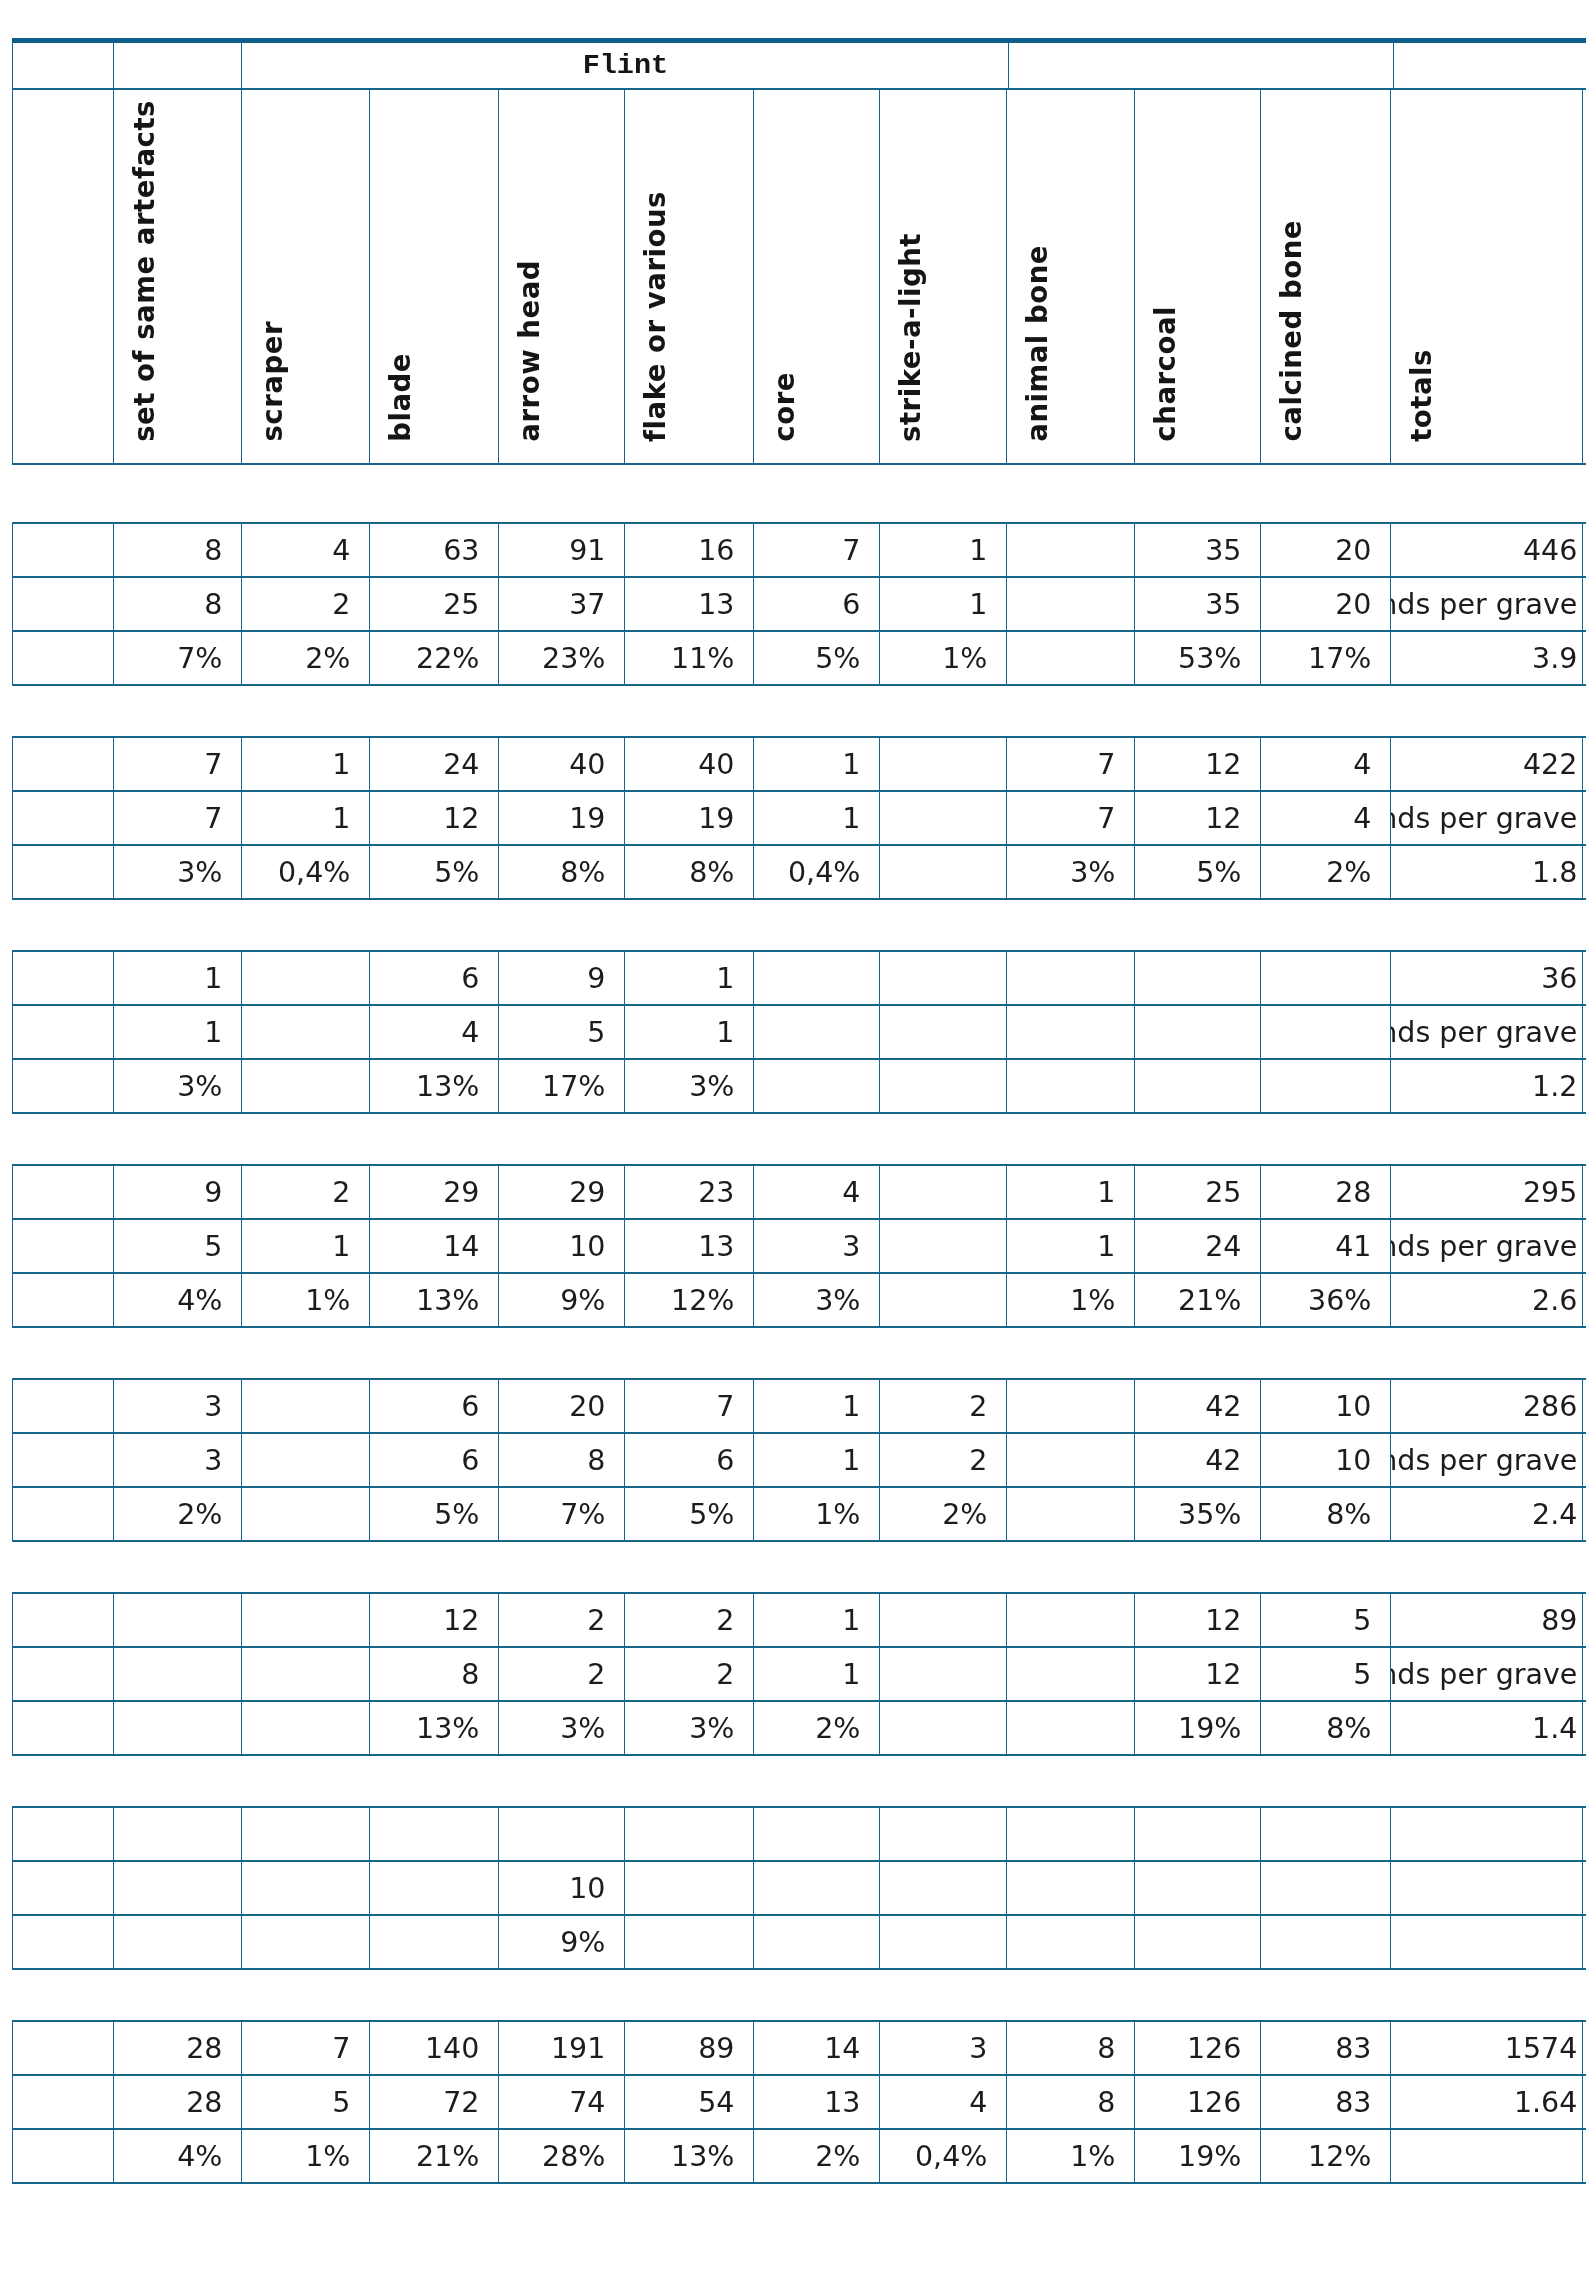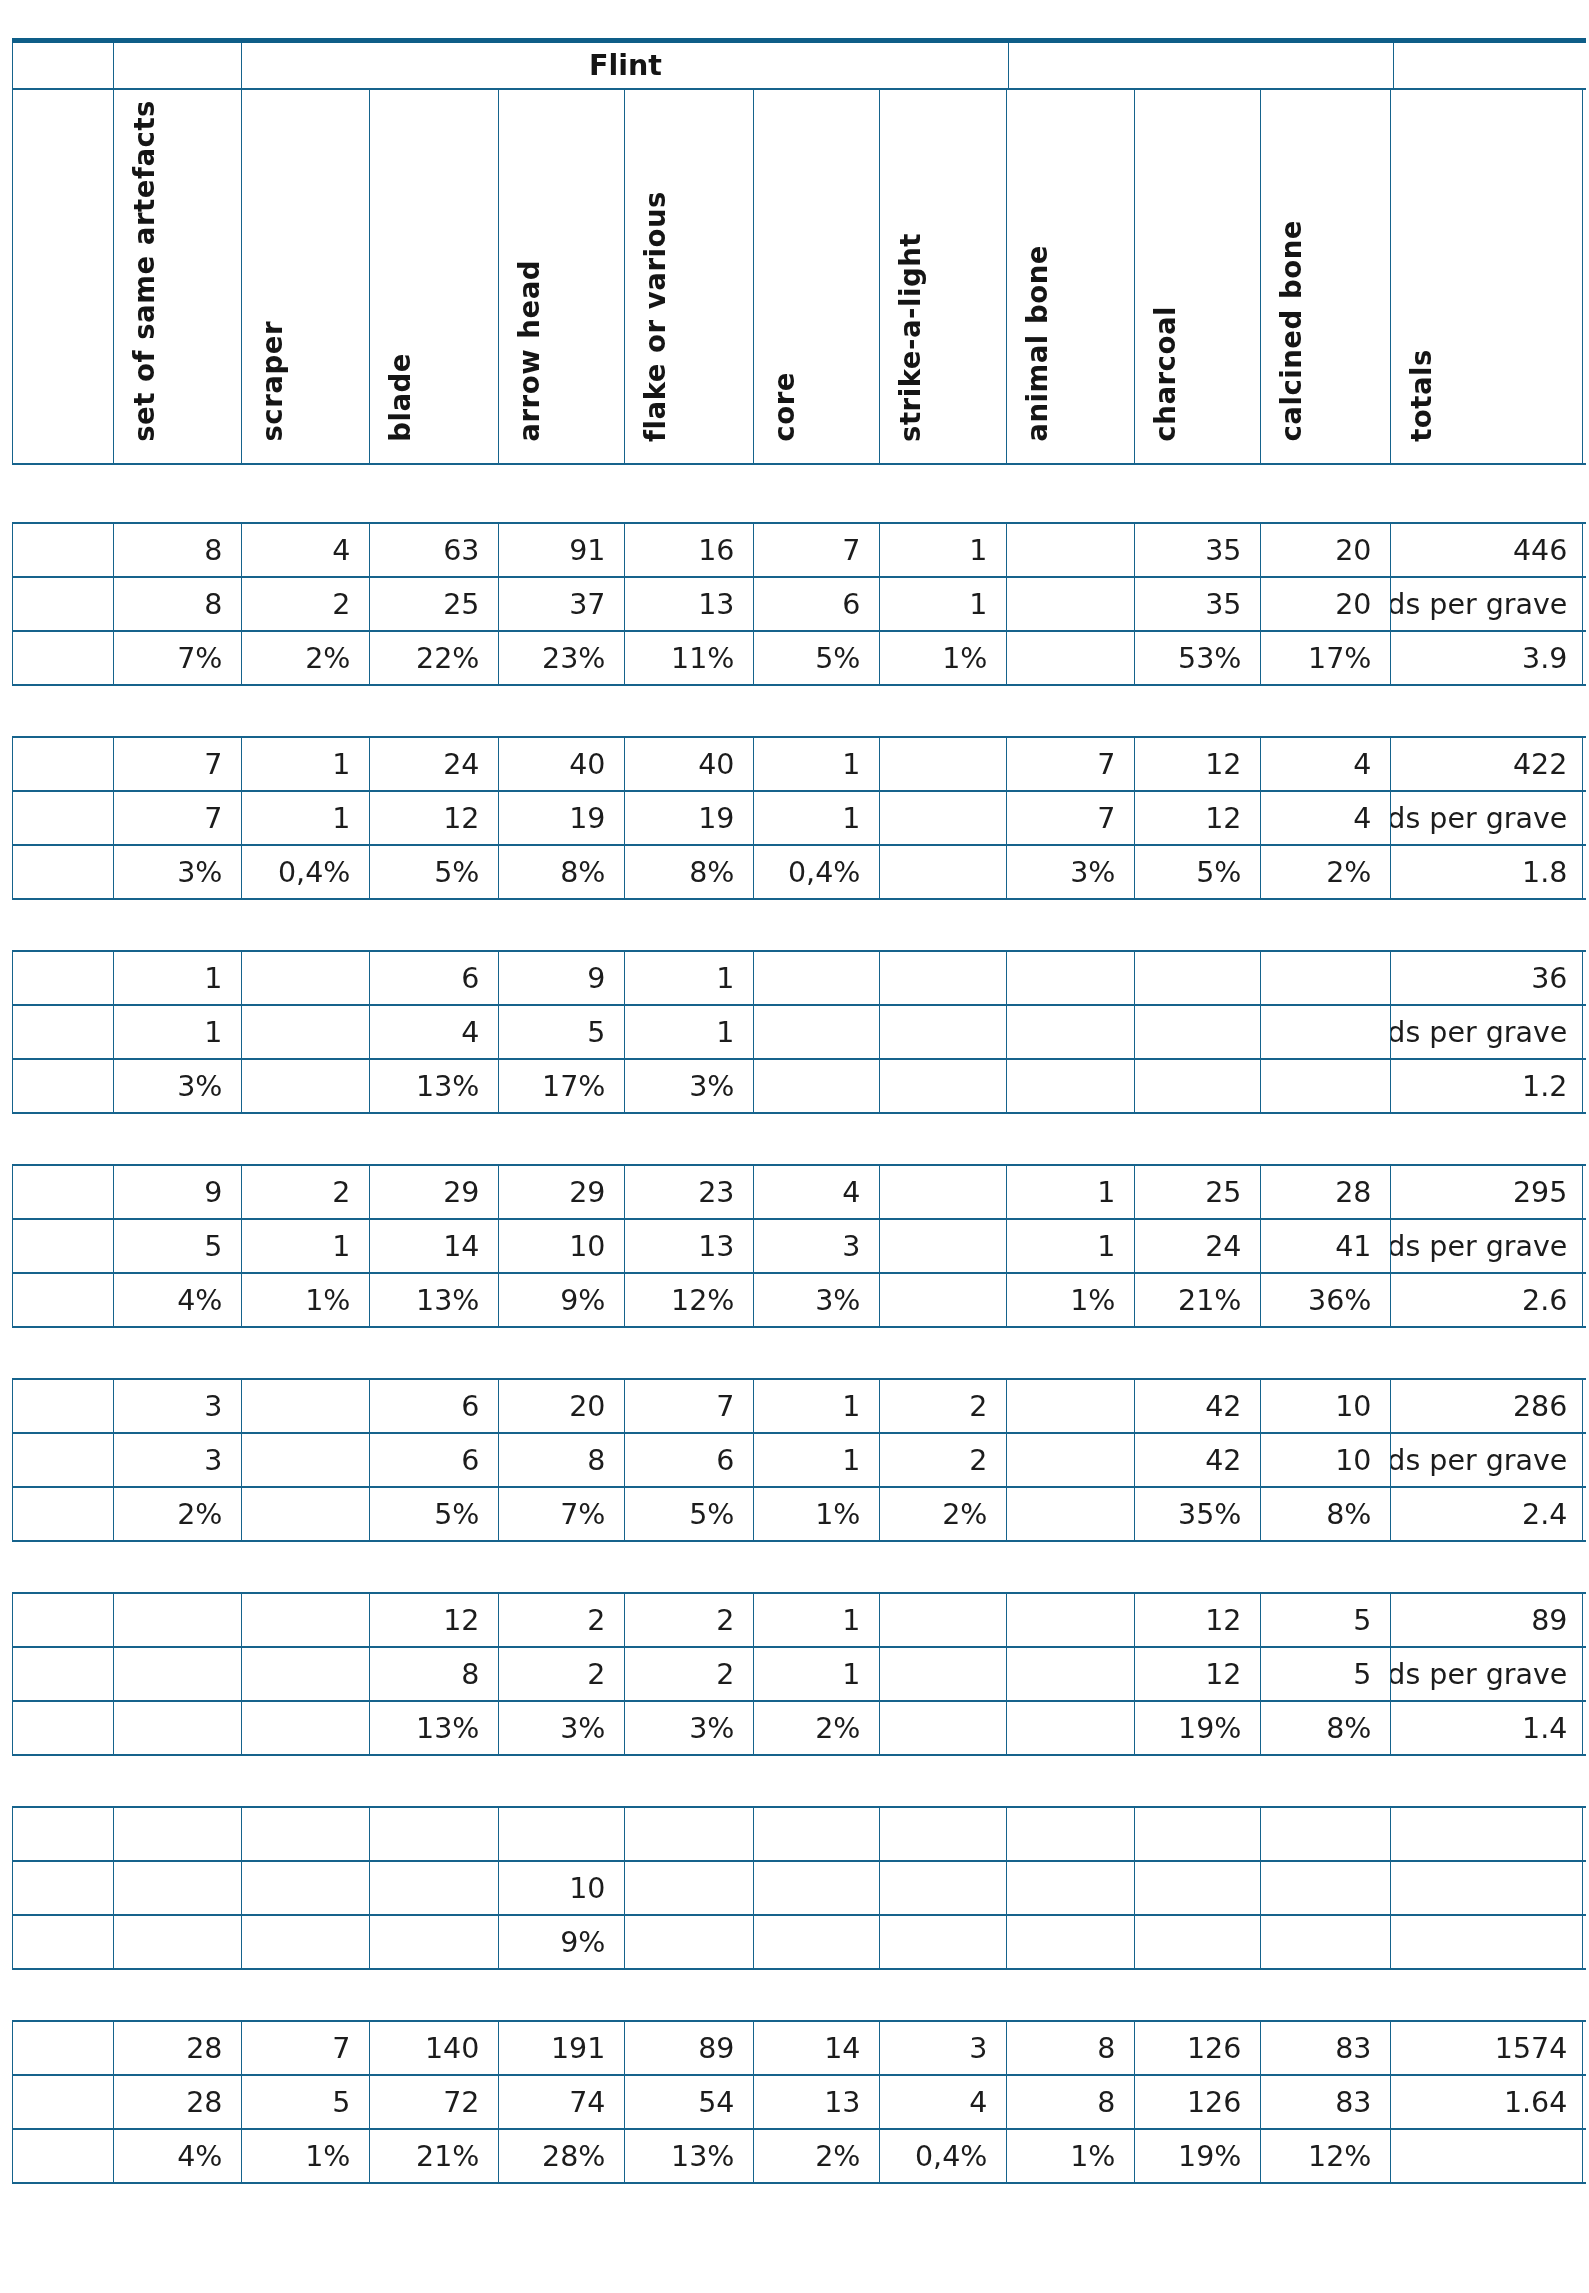--- a/index.html
+++ b/index.html
@@ -28,20 +28,21 @@
     width: 1574px;
     border-top: 5.7px solid var(--topline);
   }
 
   
   .hrow1 {
     display: grid;
     grid-template-columns: 102px 128px 767px 385px 192px;
     height: 47px;
     border-bottom: 2.9px solid var(--line);
+    font-family: Liberation Mono, monospace;
   }
   .hrow1 .hcell {
     border-right: 1.9px solid var(--line);
     display: flex;
     align-items: center;
     justify-content: center;
     font-weight: bold;
     font-size: 28.5px;
     color: #151515;
   }
@@ -87,21 +88,21 @@
     display: flex;
     align-items: center;
     justify-content: flex-end;
     padding-right: 19px;
     font-size: 28.5px;
     color: var(--text);
     overflow: hidden;
     white-space: nowrap;
   }
   .gcell:first-child { border-left: 1.9px solid var(--line); }
-  .gcell.tot { padding-right: 15px; }
+  .gcell.tot { padding-right: 5px; }
 </style>
 </head>
 <body>
 
 <div class="tbl">
 
   <div class="hrow1">
     <div class="hcell"></div>
     <div class="hcell"></div>
     <div class="hcell">Flint</div>

